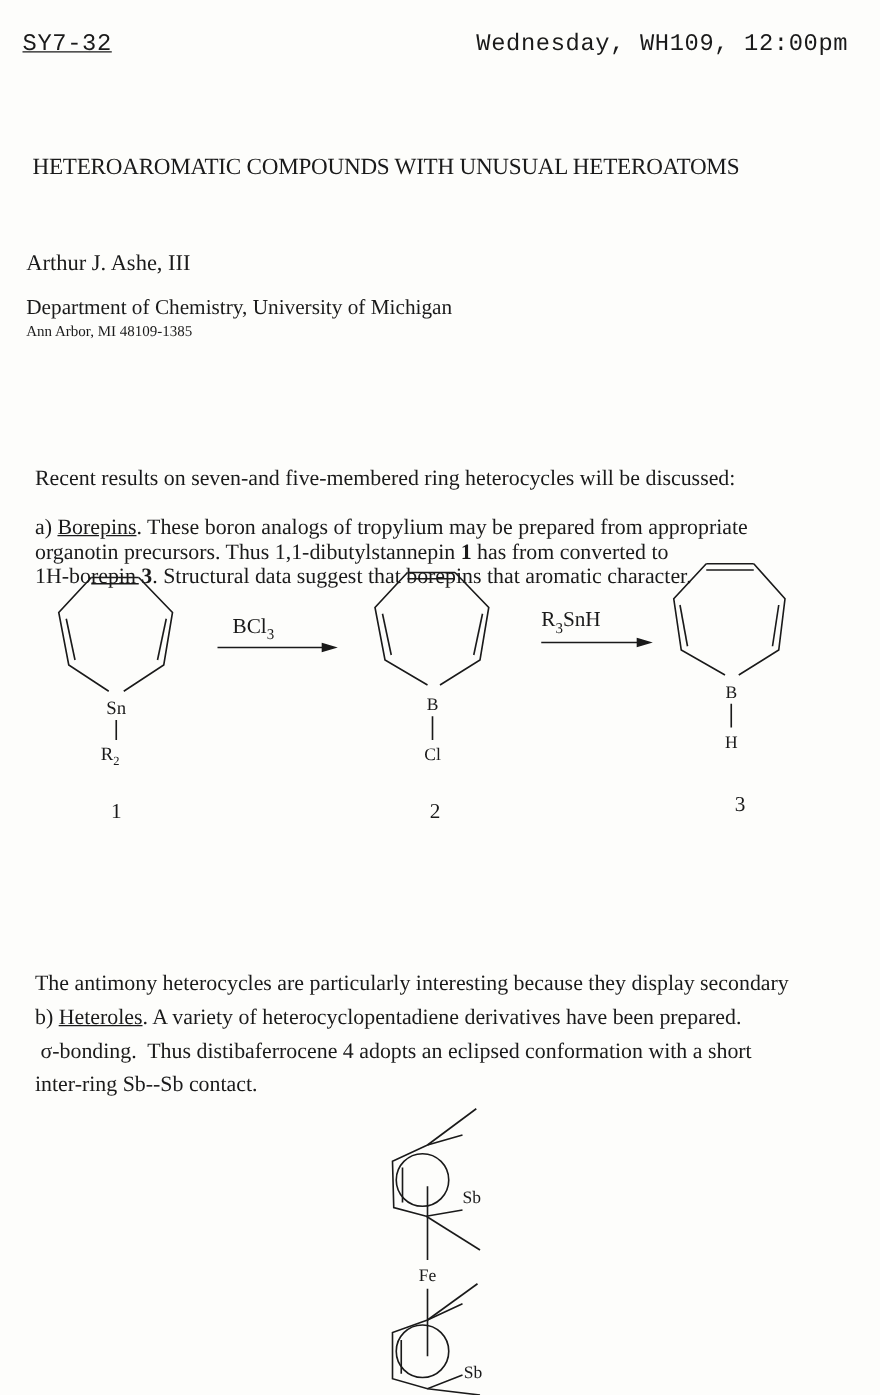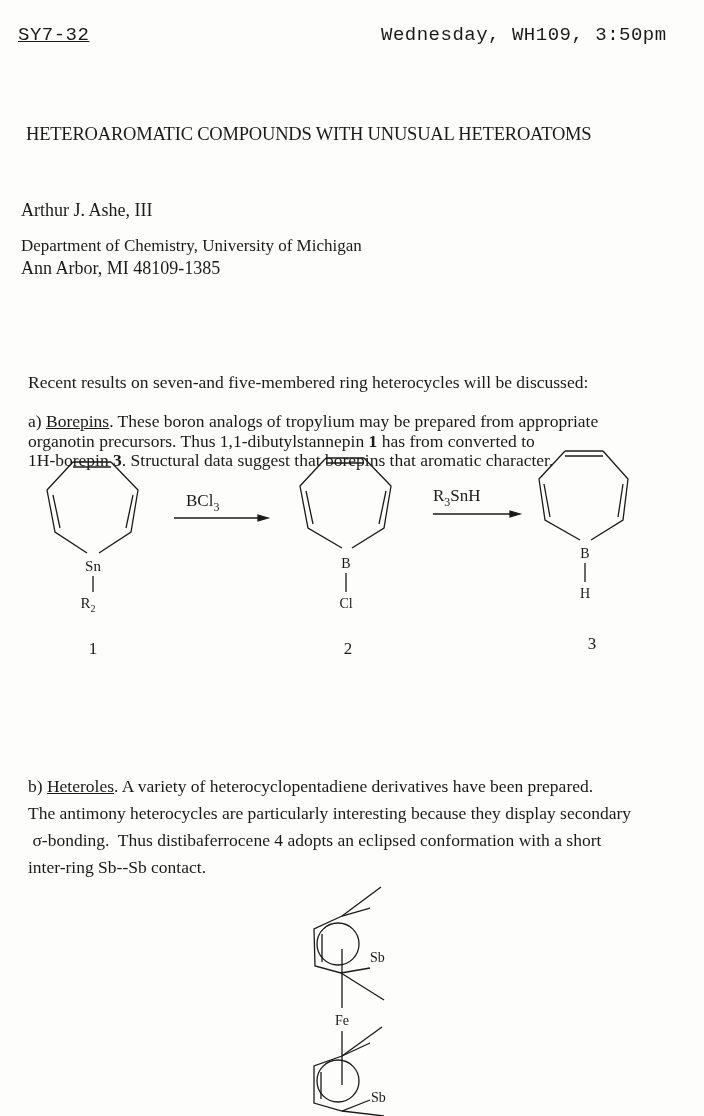--- a/index.html
+++ b/index.html
@@ -8,34 +8,34 @@
     background: #fdfdfb; color: #1a1a1a;
     font-family: "Liberation Serif", "DejaVu Serif", serif;
   }
   .mono { font-family: "Liberation Mono", "DejaVu Sans Mono", monospace; }
   .abs { position: absolute; white-space: nowrap; }
   #session-code { left: 18px; top: 24px; font-size: 19px; letter-spacing: 0.5px; text-decoration: underline; }
   #session-info { left: 381px; top: 24px; font-size: 19px; letter-spacing: 0.5px; }
   #title { left: 26px; top: 124px; font-size: 18.5px; letter-spacing: -0.2px; }
   #author { left: 21px; top: 200px; font-size: 18px; }
   #affil1 { left: 21px; top: 236px; font-size: 17px; text-align: center; }
-  #affil2 { left: 21px; top: 258px; font-size: 18px; }
+  #affil2 { left: 21px; top: 258px; font-size: 12px; }
   .para { font-size: 17.5px; line-height: 21px; margin-top: 44px; }
   #intro { left: 28px; top: 328px; }
   #para-a { left: 28px; top: 368px; line-height: 19.5px; }
   #para-b { left: 28px; top: 729px; line-height: 27px; }
   .u { text-decoration: underline; }
   svg text { font-family: "Liberation Serif", "DejaVu Serif", serif; fill: #1a1a1a; }
   svg line, svg polyline, svg path, svg circle { stroke: #1a1a1a; fill: none; stroke-width: 1.3; }
 </style>
 </head>
 <body>
 
 <div class="abs mono" id="session-code">SY7-32</div>
-<div class="abs mono" id="session-info">Wednesday, WH109, 3:50pm</div>
+<div class="abs mono" id="session-info">Wednesday, WH109, 12:00pm</div>
 
 <div class="abs" id="title">HETEROAROMATIC COMPOUNDS WITH UNUSUAL HETEROATOMS</div>
 <div class="abs" id="author">Arthur J. Ashe, III</div>
 <div class="abs" id="affil1">Department of Chemistry,  University of Michigan</div>
 <div class="abs" id="affil2">Ann Arbor, MI  48109-1385</div>
 
 <div class="abs para" id="intro">Recent results on seven-and five-membered ring heterocycles will be discussed:</div>
 
 <div class="abs para" id="para-a">
   <div><span>a) </span><span class="u">Borepins</span><span>.  These boron analogs of tropylium may be prepared from appropriate</span></div>
@@ -90,22 +90,22 @@
     <polyline points="18,11 43,39 38,80 6,100"></polyline>
     <line x1="38" y1="44" x2="33" y2="77"></line>
     <text x="0" y="118" text-anchor="middle" font-size="14">B</text>
     <line x1="0" y1="123" x2="0" y2="142"></line>
     <text x="0" y="158" text-anchor="middle" font-size="14">H</text>
     <text x="7" y="209" text-anchor="middle" font-size="17">3</text>
   </g>
 </svg>
 
 <div class="abs para" id="para-b">
+  <div>The antimony heterocycles are particularly interesting because they display secondary</div>
   <div><span>b) </span><span class="u">Heteroles</span><span>.   A variety of heterocyclopentadiene derivatives have been prepared.</span></div>
-  <div>The antimony heterocycles are particularly interesting because they display secondary</div>
   <div style="white-space:pre"> σ-bonding.  Thus distibaferrocene 4 adopts an eclipsed conformation with a short</div>
   <div>inter-ring Sb--Sb contact.</div>
 </div>
 
 <svg class="abs" style="left:290px;top:845px" width="120" height="271">
   <g>
     <polyline points="80,63 52,71 24,84 25,121 51,128 80,123"></polyline>
     <line x1="52" y1="71" x2="91" y2="42"></line>
     <line x1="51" y1="128" x2="94" y2="155"></line>
     <line x1="32" y1="89" x2="32" y2="117"></line>

